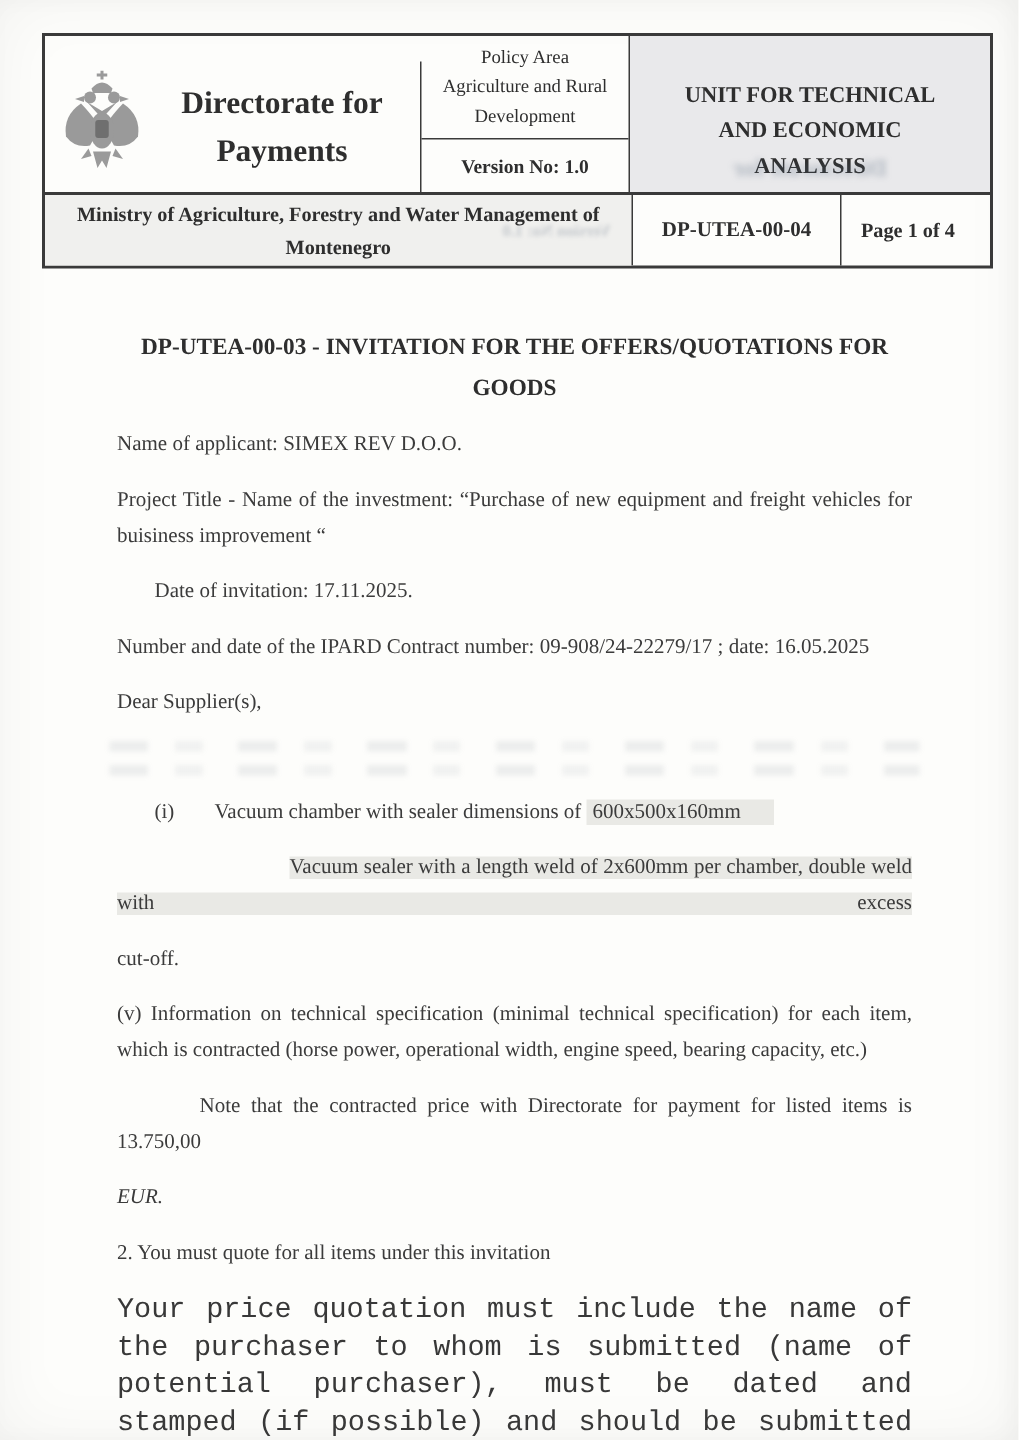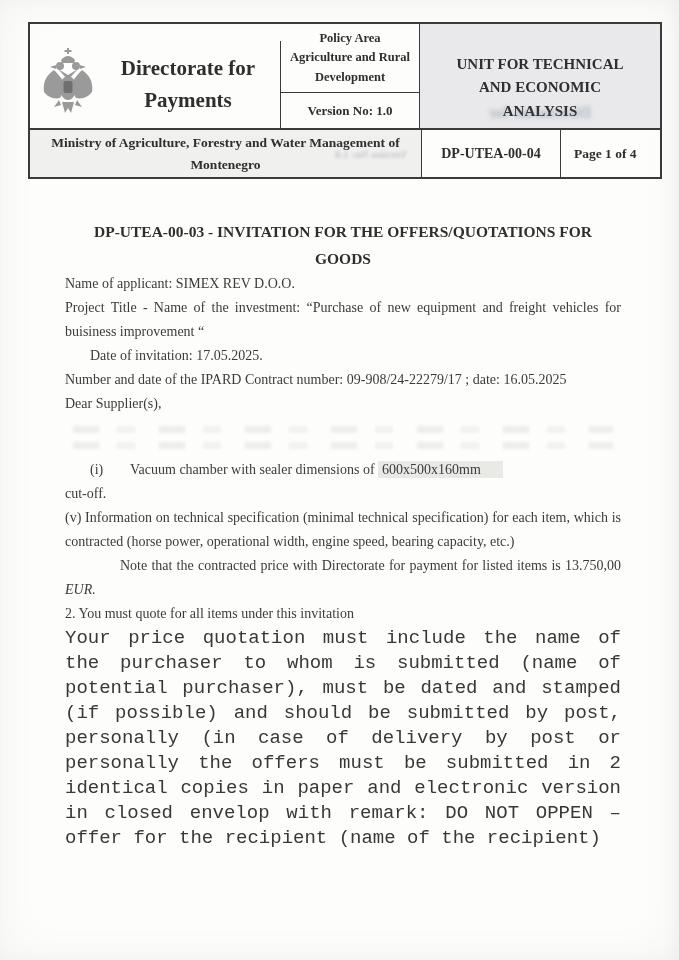--- a/index.html
+++ b/index.html
@@ -14,36 +14,36 @@
     box-shadow: inset 0 0 45px rgba(0,0,0,.045), inset -5px 0 14px rgba(0,0,0,.03);
   }
 
   
   .header-table{position:absolute; left:28px; top:22px; width:634px; border:2px solid var(--border); box-sizing:border-box; color:var(--ink-dark);}
   .hrow1{display:flex; height:104px; border-bottom:2px solid var(--border);}
   .hc1{width:251px; border-right:1.6px solid var(--border); display:flex; align-items:center; box-sizing:border-box;margin-top:17px;}
   .logo{margin-left:10px; flex:0 0 auto;}
   .org-title{flex:1; text-align:center; font-weight:bold; font-size:21px; line-height:1.5; padding:0 12px;}
   .hc2{width:139px; border-right:1.6px solid var(--border); display:flex; flex-direction:column; box-sizing:border-box;}
-  .policy-cell{height:69px; border-bottom:1.6px solid var(--border); display:flex; flex-direction:column; align-items:center; justify-content:center; font-weight:bold; font-size:12.5px; line-height:1.55; text-align:center; box-sizing:border-box;}
+  .policy-cell{height:69px; border-bottom:1.6px solid var(--border); display:flex; flex-direction:column; align-items:center; justify-content:center; font-weight:normal; font-size:12.5px; line-height:1.55; text-align:center; box-sizing:border-box;}
   .version-cell{flex:1; display:flex; align-items:center; justify-content:center; font-weight:bold; font-size:13px;}
   .hc3{flex:1; background:var(--cell-gray); text-align:center; font-weight:bold; font-size:15px; line-height:1.55; padding-top:29px; position:relative; box-sizing:border-box;}
   .unit-text{max-width:192px; margin:0 auto;}
   .unit-ghost{position:absolute; left:0; right:0; bottom:2px; text-align:center; font-weight:bold; font-size:16px; color:rgba(88,104,126,.38); transform:scaleX(-1); filter:blur(2px); pointer-events:none;}
   .hrow2{display:flex; height:47px;}
   .r2a{width:392px; border-right:1.6px solid var(--border); background:var(--ministry-gray); display:flex; align-items:center; justify-content:center; font-weight:bold; font-size:13.5px; line-height:1.6; text-align:center; box-sizing:border-box; position:relative;}
   .r2a .t{max-width:388px;}
   .ministry-ghost{position:absolute; right:14px; top:16px; font-weight:bold; font-size:11px; color:rgba(95,110,130,.30); transform:scaleX(-1); filter:blur(1.5px); pointer-events:none;}
   .r2b{width:139px; border-right:1.6px solid var(--border); display:flex; align-items:center; justify-content:center; font-weight:bold; font-size:14px; box-sizing:border-box;}
   .r2c{flex:1; display:flex; align-items:center; padding-left:13px; font-weight:bold; font-size:13.5px; box-sizing:border-box;}
 
   
   .doc-body{position:absolute; left:65px; top:218px; width:556px; font-size:14px; line-height:24px;}
   .doc-title{font-weight:bold; font-size:15.5px; line-height:27px; text-align:center; max-width:552px; margin:0 auto; color:var(--ink-dark);}
-  .doc-body p{margin:0;}
+  .doc-body p{margin:13px;}
   .p-applicant{margin-top:46px;}
   .p-project{margin-top:9px; text-align:justify;}
   .p-date{margin-top:8px; text-indent:25px;}
   .p-contract{margin-top:8px;}
   .p-dear{margin-top:7px;}
   .ghost-lines{margin:10px 0 0 8px; width:540px; filter:blur(1.6px); pointer-events:none;}
   .ghost-lines .gl{height:7px; margin-bottom:9px;
     background:repeating-linear-gradient(90deg, rgba(115,125,140,.12) 0 26px, transparent 26px 44px, rgba(115,125,140,.09) 44px 62px, transparent 62px 86px);}
   .p-item1{margin-top:6px; padding-left:18px; text-indent:-18px;}
   .p-listi{margin-top:14px; position:relative; padding-left:65px;}
@@ -109,35 +109,36 @@
       <div class="r2b">DP-UTEA-00-04</div>
       <div class="r2c">Page 1 of 4</div>
     </div>
   </div>
 
   <div class="doc-body">
     <div class="doc-title">DP-UTEA-00-03 - INVITATION FOR THE OFFERS/QUOTATIONS FOR GOODS</div>
 
     <p class="p-applicant">Name of applicant: SIMEX REV D.O.O.</p>
     <p class="p-project">Project Title - Name of the investment:  “Purchase of new  equipment and freight vehicles for buisiness improvement “</p>
-    <p class="p-date">Date of invitation: 17.05.2025.</p>
+    <p class="p-date">Date of invitation: 17.11.2025.</p>
     <p class="p-contract">Number and date of the IPARD Contract number: 09-908/24-22279/17  ; date: 16.05.2025</p>
     <p class="p-dear">Dear Supplier(s),</p>
 
     <div class="ghost-lines">
       <div class="gl"></div>
       <div class="gl"></div>
     </div>
 
 
     <p class="p-listi">
       <span class="listi-marker">(i)</span>
       <span>Vacuum chamber with sealer dimensions of </span><span class="hl">600x500x160mm</span>
     </p>
 
+    <p class="p-sealer1"><span class="hl2">Vacuum sealer with a length  weld of 2x600mm per chamber, double weld with excess</span></p>
     <p class="p-sealer2">cut-off.</p>
 
     <p class="p-itemv">(v) Information on technical specification (minimal technical specification) for each item, which is contracted (horse power, operational width, engine speed, bearing capacity, etc.)</p>
 
     <p class="p-note1">Note that the contracted price with Directorate for payment for listed items is 13.750,00</p>
     <p class="p-note2">EUR.</p>
 
     <p class="p-item2">2. You must quote for all items under this invitation</p>
 
     <p class="p-final">Your price quotation must include the name of the purchaser to whom is submitted (name of potential purchaser), must be dated and stamped (if possible) and should be submitted by post, personally (in case of delivery by post or personally the offers must be submitted in 2 identical copies in paper and electronic version in closed envelop with remark: DO NOT OPPEN – offer for the recipient (name of the recipient)</p>

